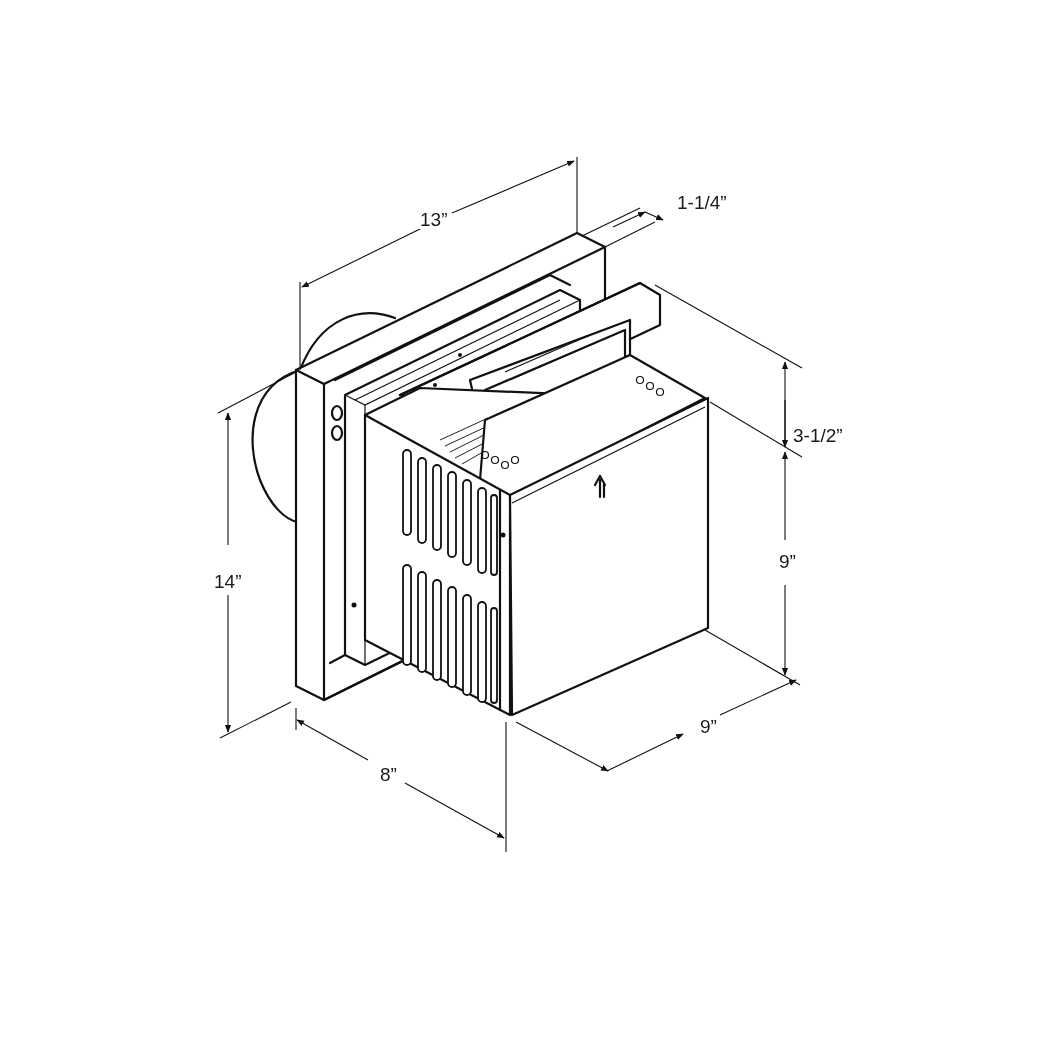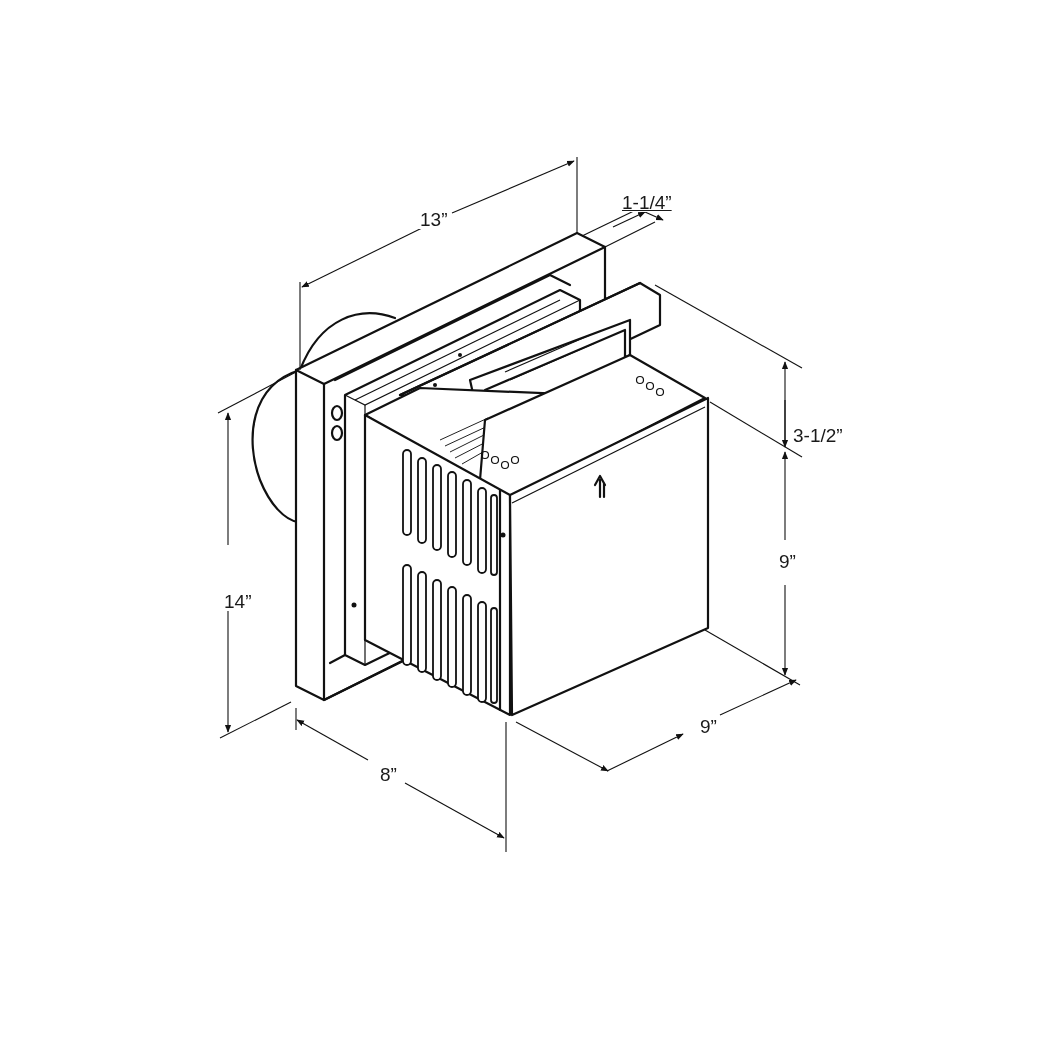--- a/index.html
+++ b/index.html
@@ -154,19 +154,19 @@
     </g>
 
     <g>
       <line class="dim" x1="516" y1="722" x2="608" y2="771" marker-end="url(#arr)"></line>
       <line class="dim" x1="683" y1="734" x2="607" y2="771" marker-start="url(#arr)"></line>
       <line class="dim" x1="720" y1="715" x2="796" y2="680" marker-end="url(#arr)"></line>
     </g>
   </svg>
 
   <span class="dim-label" style="left:418px; top:210px;">13”</span>
-  <span class="dim-label" style="left:620px; top:193px;text-decoration:underline;">1-1/4”</span>
+  <span class="dim-label" style="left:675px; top:193px;">1-1/4”</span>
   <span class="dim-label" style="left:791px; top:398px;margin-top:28px;">3-1/2”</span>
   <span class="dim-label" style="left:777px; top:552px;">9”</span>
-  <span class="dim-label" style="left:212px; top:592px;margin-left:10px;">14”</span>
+  <span class="dim-label" style="left:212px; top:572px;">14”</span>
   <span class="dim-label" style="left:378px; top:765px;">8”</span>
   <span class="dim-label" style="left:698px; top:717px;">9”</span>
 </div>
 
 </body></html>

